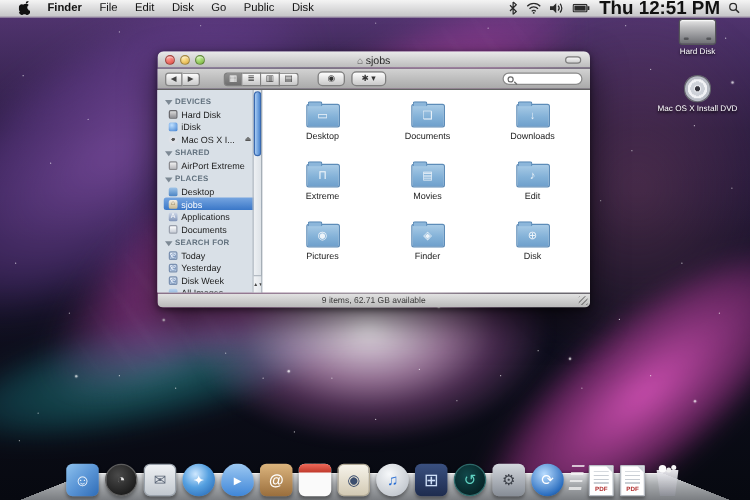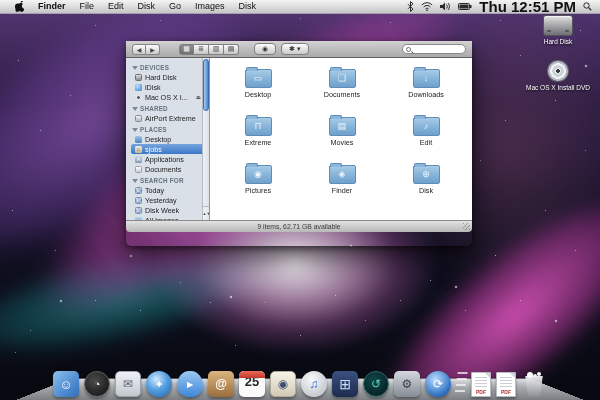--- a/index.html
+++ b/index.html
@@ -176,22 +176,22 @@
       color:#fff; font-size:13px; box-shadow:0 2px 3px rgba(0,0,0,.35); flex:none; position:relative; }
   .dk-finder { background:linear-gradient(135deg,#8ec2ee 0%,#5a95d6 50%,#2f6cb6 100%); }
   .dk-dashboard { border-radius:50%; background:radial-gradient(circle at 40% 35%,#4a4a4a,#0e0e0e);
       border:1px solid #5e5e5e; color:#e8e8e8; font-size:11px; }
   .dk-mail { background:linear-gradient(180deg,#eef1f4,#c2c8cf); color:#5a6576; font-size:12px; border:1px solid #9aa2ab; }
   .dk-safari { border-radius:50%; background:radial-gradient(circle at 40% 32%,#cfe8ff 0%,#55a0e0 45%,#1f5fae 100%);
       font-size:11px; }
   .dk-ichat { border-radius:48% 48% 52% 52%/58% 58% 42% 42%;
       background:linear-gradient(180deg,#9cc8f2,#3f86d8); font-size:8px; }
   .dk-addressbook { background:linear-gradient(180deg,#dcb57e,#9a6e3c); font-size:12px; font-weight:bold; }
-  .dk-ical { background:#fafafa; color:#2a2a2a; font-size:13px; font-weight:bold; overflow:hidden;
-      align-items:flex-end; padding-bottom:8px; }
+  .dk-ical { background:#fafafa; color:#2a2a2a; font-size:10px; font-weight:bold; overflow:hidden;
+      align-items:flex-end; padding-bottom:20px; }
   .dk-ical::before { content:""; position:absolute; top:0; left:0; right:0; height:7px;
       background:linear-gradient(180deg,#ef6a5a,#c0392b); }
   .dk-iphoto { background:linear-gradient(180deg,#f6f3ea,#d3cab4); color:#3c4e6e; font-size:12px; border:1px solid #b3ab97; }
   .dk-itunes { border-radius:50%; background:radial-gradient(circle at 40% 32%,#f6f8fa,#b4bac2); color:#2a6fd4; font-size:12px; }
   .dk-spaces { background:linear-gradient(180deg,#3a5080,#1e2c4e); font-size:14px; color:#cfe0f8; }
   .dk-timemachine { border-radius:50%; background:radial-gradient(circle at 40% 35%,#11474a,#04181a);
       border:1px solid #2e6a6a; color:#5fd0c0; font-size:12px; }
   .dk-sysprefs { background:linear-gradient(180deg,#d4d8de,#868c95); color:#3c4048; font-size:12px; }
   .dk-swupdate { border-radius:50%; background:radial-gradient(circle at 40% 32%,#b8dcff,#2c6fc0 70%,#123a6e);
       font-size:12px; }
@@ -234,21 +234,21 @@
       <svg width="9" height="11" viewBox="0 0 9 11">
           <path fill="#111" d="M6.4 0c.1.7-.2 1.3-.6 1.8-.4.5-1.1.8-1.7.8-.1-.6.2-1.3.6-1.7C5.1.4 5.8.1 6.4 0zM8.6 8.1c-.3.7-.5 1-.9 1.6-.6.9-1.4 2-2.4 2-.9 0-1.1-.6-2.3-.6-1.2 0-1.5.6-2.4.6C-.4 11.7-1 10.5-1.6 9.6z" transform="translate(1.6 -.8)"></path>
           <path fill="#111" d="M4.5 3.1c.7 0 1.6-.4 2.3-.4.3 0 1.3.1 2 1-.1.1-1.2.7-1.2 2.1 0 1.7 1.5 2.3 1.5 2.3s-1 2.9-2.4 2.9c-.6 0-1.1-.4-1.8-.4-.7 0-1.4.4-1.8.4C1.6 11 .4 8.4.4 6.4c0-2.1 1.3-3.2 2.5-3.2.8 0 1.3.4 1.6.4z" transform="translate(-.4 -.6) scale(.95)"></path>
         </svg>
     </span>
     <span class="mitem appname">Finder</span>
     <span class="mitem">File</span>
     <span class="mitem">Edit</span>
     <span class="mitem">Disk</span>
     <span class="mitem">Go</span>
-    <span class="mitem">Images</span>
+    <span class="mitem">Public</span>
     <span class="mitem">Disk</span>
     <span class="mb-right">
       <span>
         <svg width="7" height="11" viewBox="0 0 7 11">
             <path d="M3.5 0.5 L3.5 10.5 M3.5 0.5 L6 2.8 L1 7.8 M3.5 10.5 L6 8.2 L1 3.2" stroke="#2a2a2a" stroke-width="1" fill="none"></path>
           </svg>
       </span>
       <span>
         <svg width="12" height="9" viewBox="0 0 12 9">
             <path d="M0.8 3 A7 7 0 0 1 11.2 3" stroke="#2a2a2a" fill="none"></path>
@@ -283,20 +283,29 @@
   <div class="desk-icon" style="left:518px; top:15px;">
     <div class="hd-art"></div>
     <div class="lbl">Hard Disk</div>
   </div>
   <div class="desk-icon" style="left:518px; top:60px;">
     <div class="dvd-art"></div>
     <div class="lbl">Mac OS X Install DVD</div>
   </div>
 
   <div class="window">
+    <div class="titlebar">
+      <div class="lights">
+        <span class="light red"></span>
+        <span class="light yellow"></span>
+        <span class="light green"></span>
+      </div>
+      <div class="win-title"><span class="home-glyph">⌂</span><span>sjobs</span></div>
+      <span class="pill"></span>
+    </div>
 
     <div class="toolbar">
       <div class="tb-nav">
         <span class="nbtn">◀</span>
         <span class="nbtn">▶</span>
       </div>
       <div class="tb-seg">
         <span class="seg active">▦</span>
         <span class="seg">≣</span>
         <span class="seg">▥</span>

